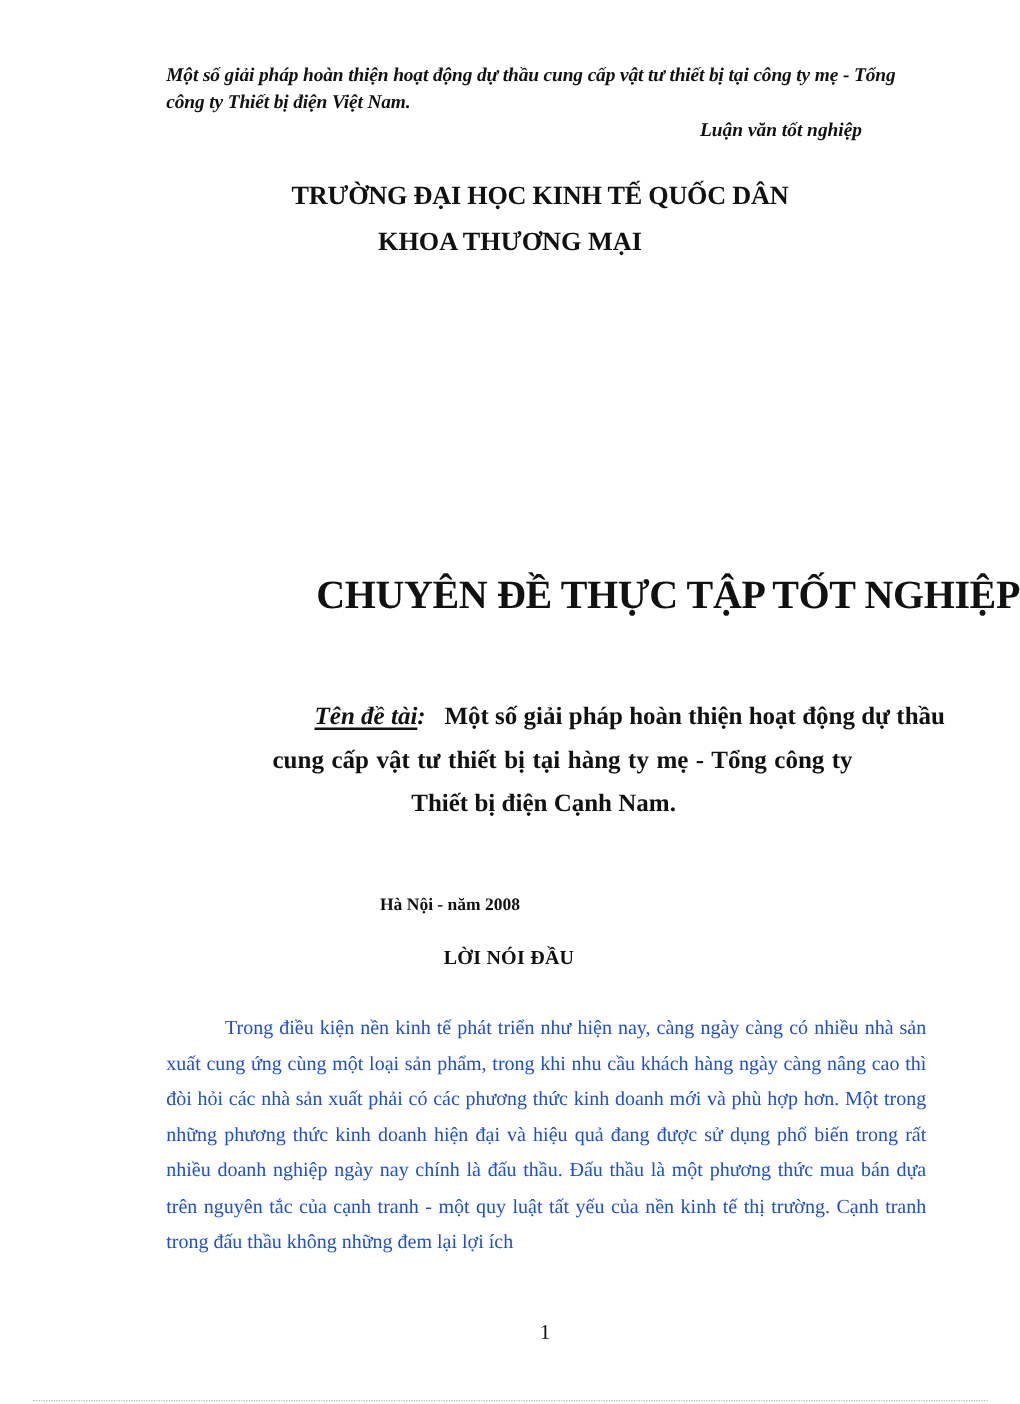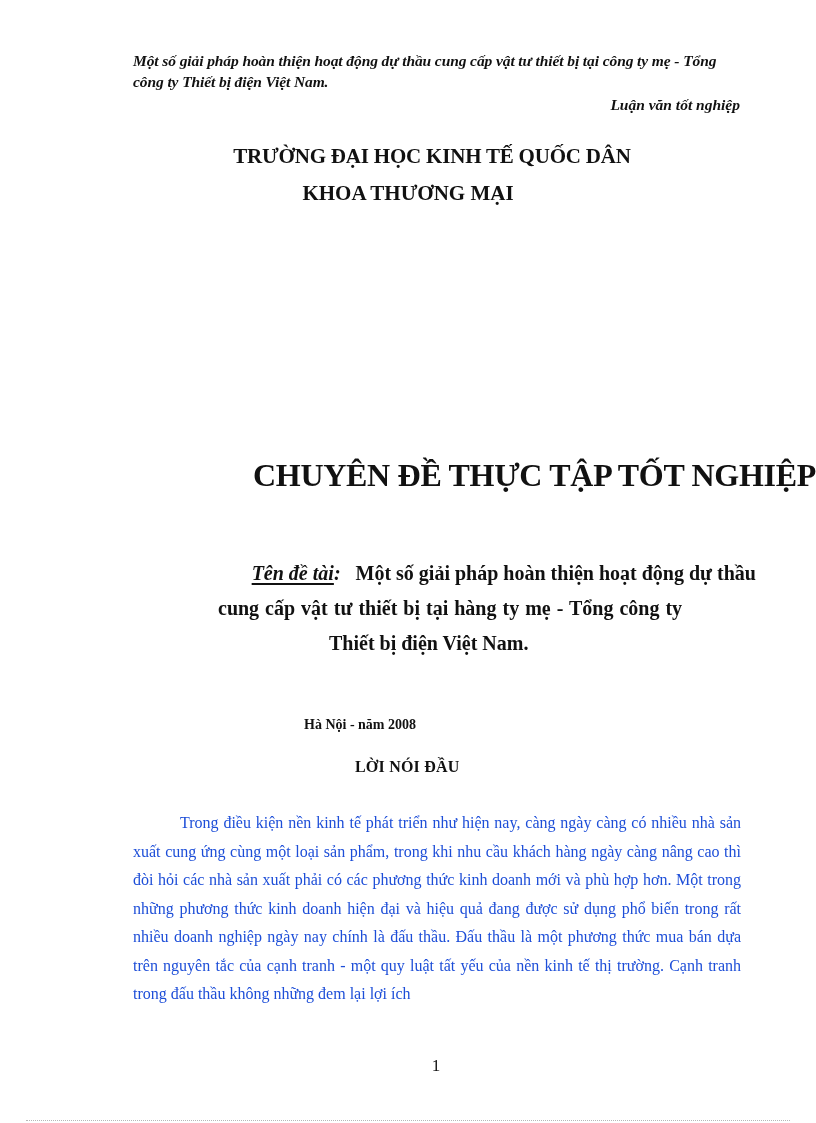--- a/index.html
+++ b/index.html
@@ -25,21 +25,20 @@
       font-size: 15.5px;
       font-style: italic;
       font-weight: bold;
       line-height: 21px;
       letter-spacing: -0.1px;
     }
     .header-right {
       left: 560px;
       top: 94px;
       width: 180px;
-      text-align: right;
       font-size: 15.5px;
       font-style: italic;
       font-weight: bold;
       line-height: 21px;
     }
 
     
     .university {
       left: 0;
       width: 816px;
@@ -162,21 +161,21 @@
 <div class="abs header-right">Luận văn tốt nghiệp</div>
 
 <div class="abs university">TRƯỜNG ĐẠI HỌC KINH TẾ QUỐC DÂN</div>
 <div class="abs faculty">KHOA THƯƠNG MẠI</div>
 
 <div class="abs main-title">CHUYÊN ĐỀ THỰC TẬP TỐT NGHIỆP</div>
 
 <div class="abs topic">
   <span class="topic-line1"><span class="topic-label">Tên đề tài</span><span class="topic-colon">:</span>&nbsp;&nbsp; <span>Một số giải pháp hoàn thiện hoạt động dự thầu</span></span>
   <span class="topic-line2">cung cấp vật tư thiết bị tại hàng ty mẹ - Tổng công ty</span>
-  <span class="topic-line3">Thiết bị điện Việt Nam.</span>
+  <span class="topic-line3">Thiết bị điện Cạnh Nam.</span>
 </div>
 
 <div class="abs place-date">Hà Nội - năm 2008</div>
 
 <div class="abs preface-heading">LỜI NÓI ĐẦU</div>
 
 <div class="abs body-text">Trong điều kiện nền kinh tế phát triển như hiện nay, càng ngày càng có nhiều nhà sản xuất cung ứng cùng một loại sản phẩm, trong khi nhu cầu khách hàng ngày càng nâng cao thì đòi hỏi các nhà sản xuất phải có các phương thức kinh doanh mới và phù hợp hơn. Một trong những phương thức kinh doanh hiện đại và hiệu quả đang được sử dụng phổ biến trong rất nhiều doanh nghiệp ngày nay chính là đấu thầu. Đấu thầu là một phương thức mua bán dựa trên nguyên tắc của cạnh tranh - một quy luật tất yếu của nền kinh tế thị trường. Cạnh tranh trong đấu thầu không những đem lại lợi ích</div>
 
 <div class="abs page-number">1</div>
 

